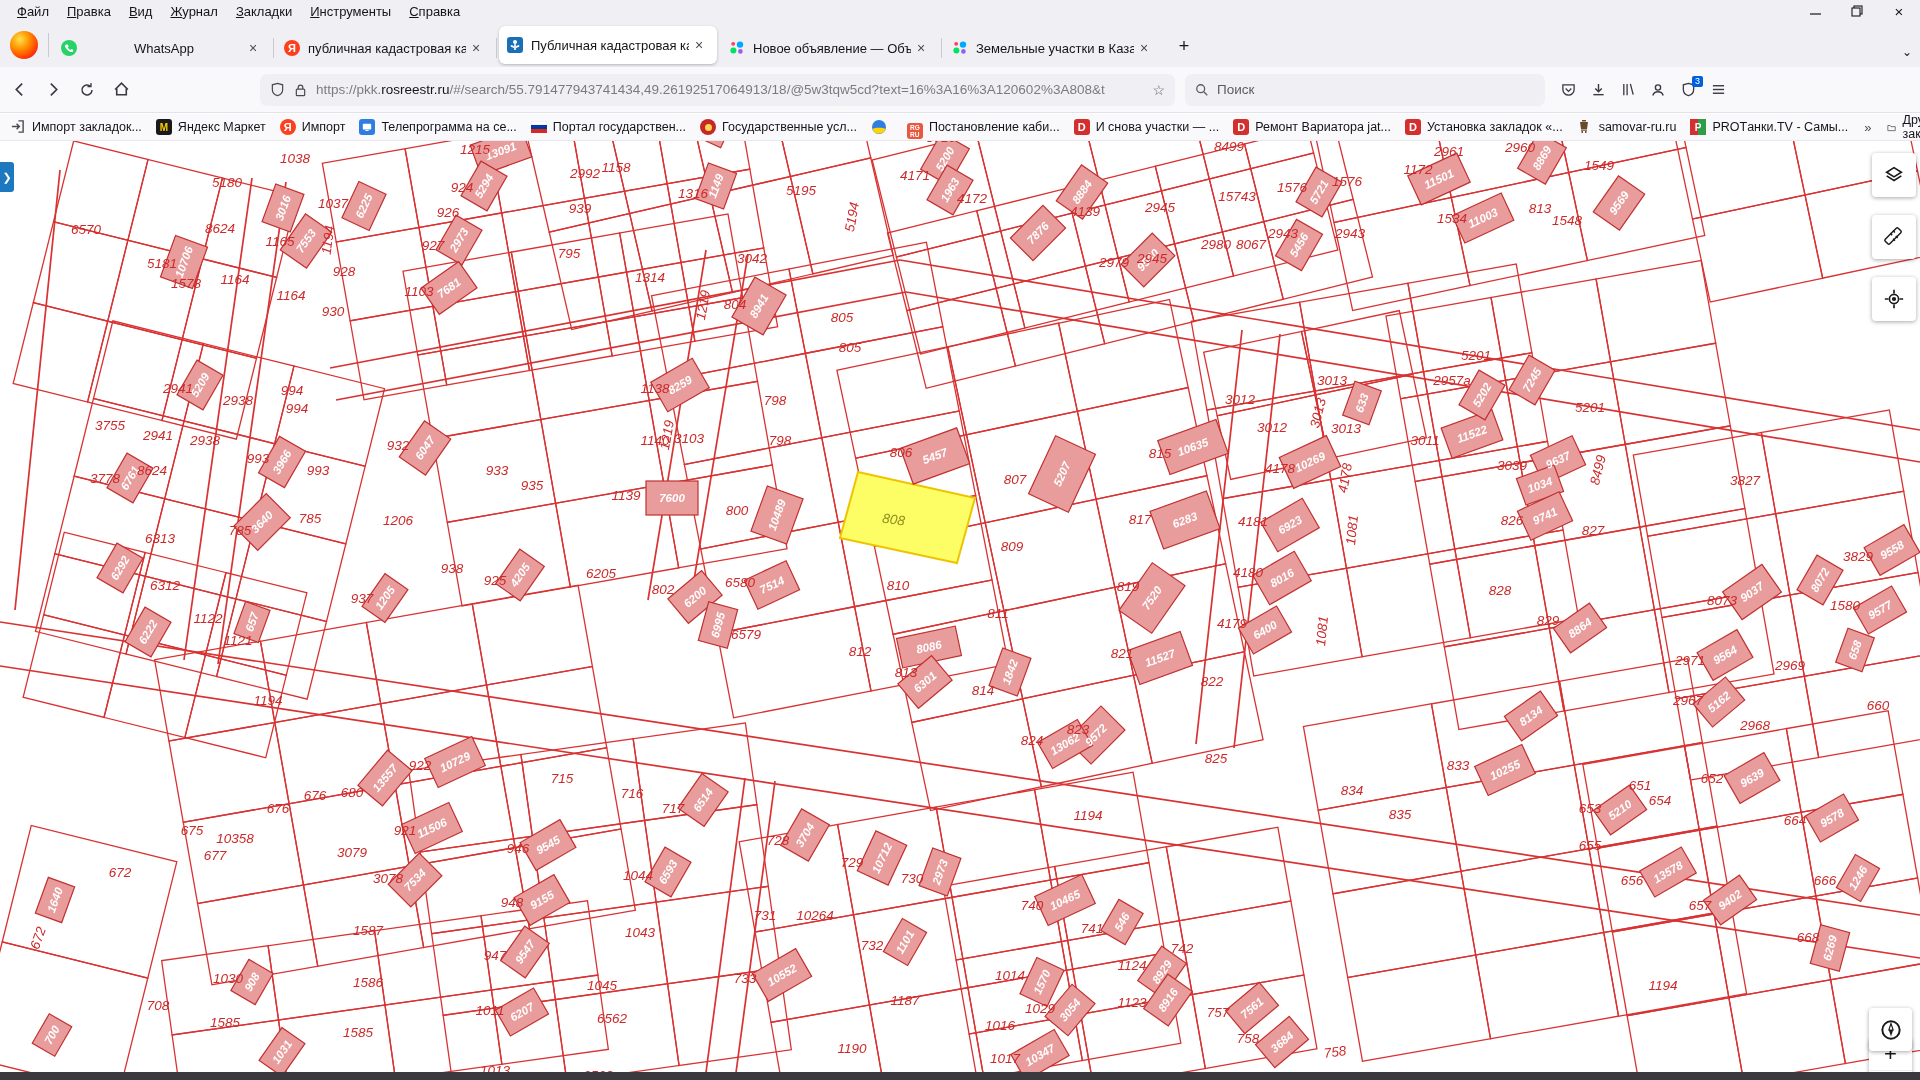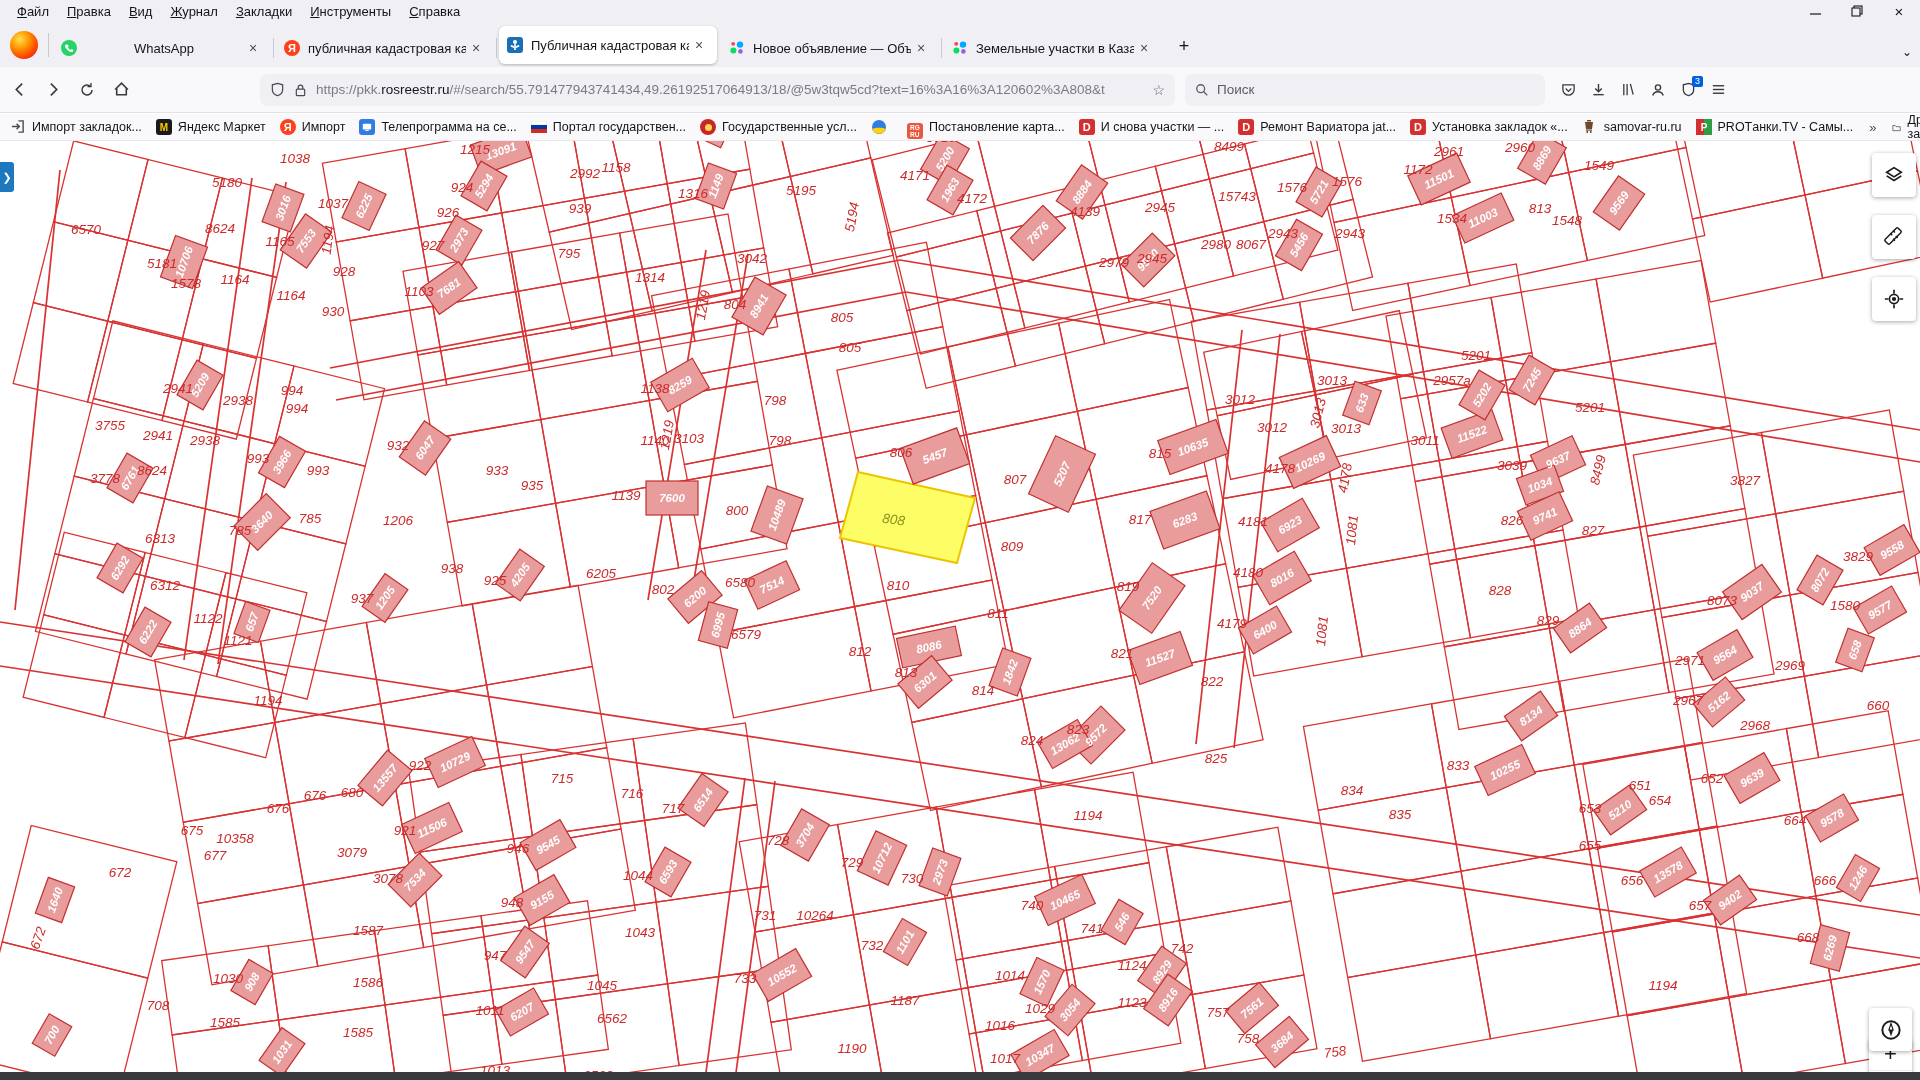--- a/index.html
+++ b/index.html
@@ -302,21 +302,21 @@
             <svg width="16" height="16" viewBox="0 0 16 16">
               <circle cx="8" cy="8" r="7" fill="#2f7de0"></circle>
               <path d="M1.4 10a7 7 0 0 0 13.2 0c-2-1.6-11.2-1.6-13.2 0z" fill="#ffd400"></path>
             </svg>
           </span></span>
       </div>
       <div class="bm">
         <span class="bicon"><span style="display: inline-flex; width: 16px; height: 16px;">
             <span class="sq" style="background:#e9573f;font-size:6.5px;line-height:7px;flex-direction:column;">RG<br>RU</span>
           </span></span>
-        <span>Постановление карта...</span>
+        <span>Постановление каби...</span>
       </div>
       <div class="bm">
         <span class="bicon"><span style="display: inline-flex; width: 16px; height: 16px;">
             <span class="sq" style="background:#d32f2f;">D</span>
           </span></span>
         <span>И снова участки — ...</span>
       </div>
       <div class="bm">
         <span class="bicon"><span style="display: inline-flex; width: 16px; height: 16px;">
             <span class="sq" style="background:#d32f2f;">D</span>

